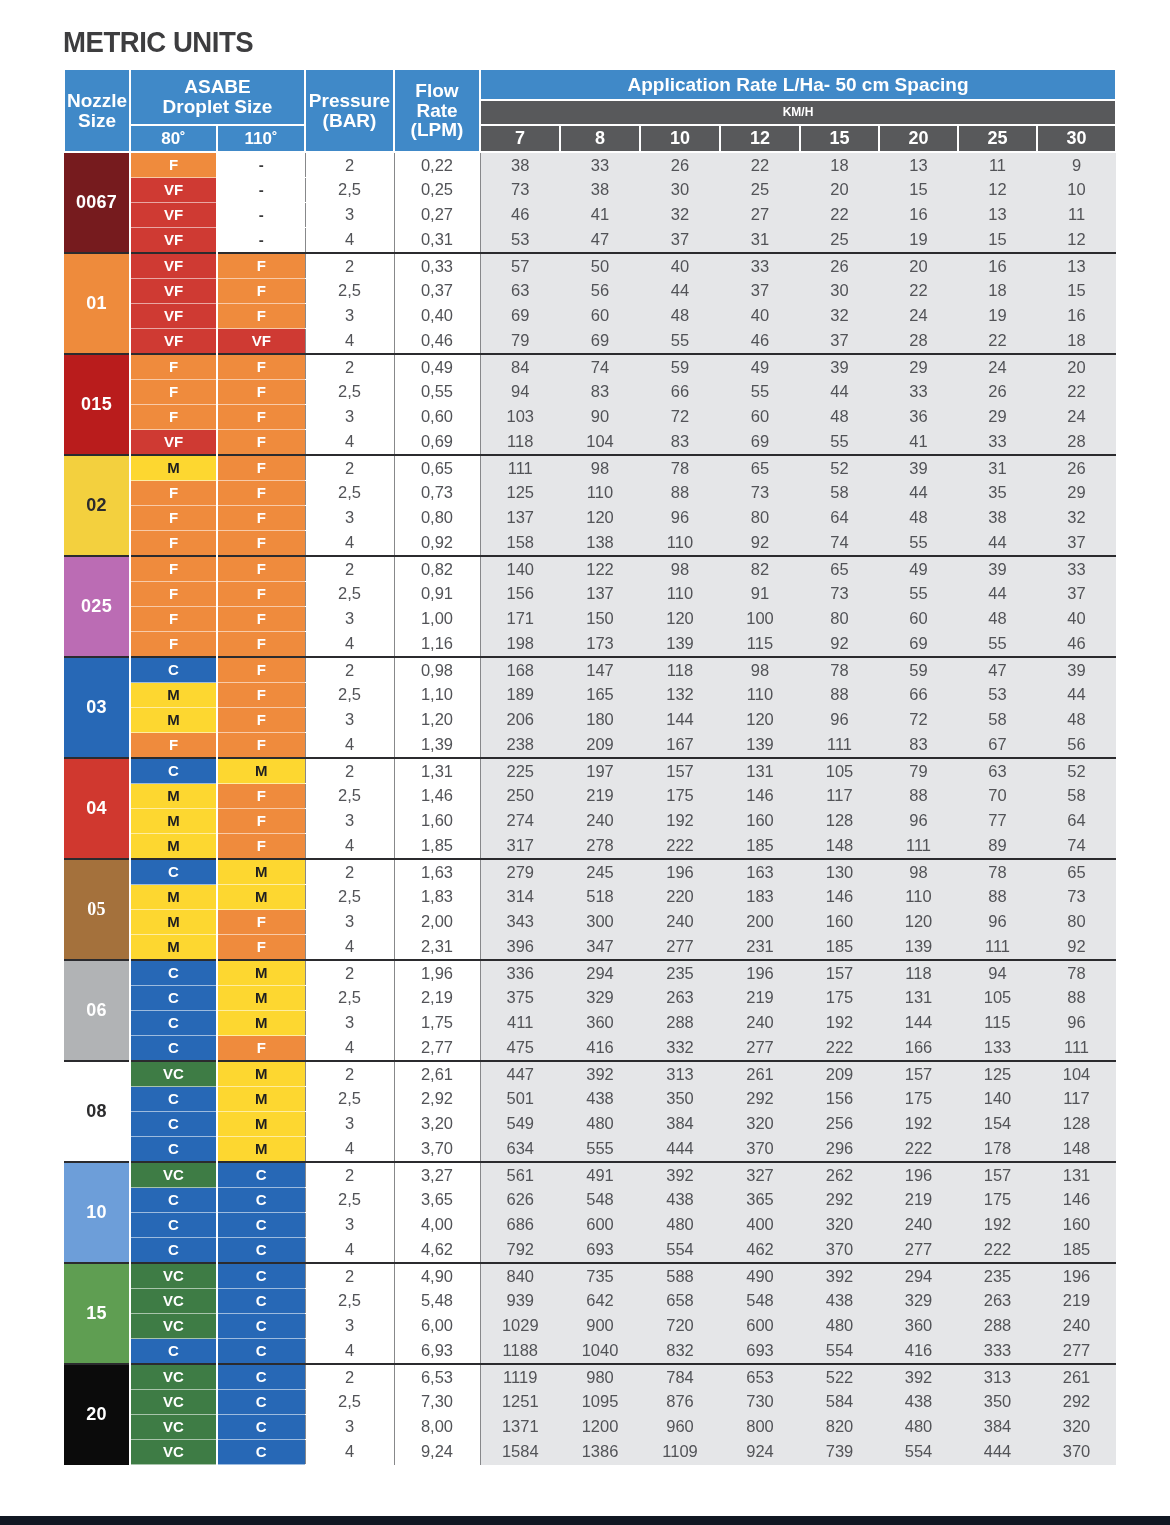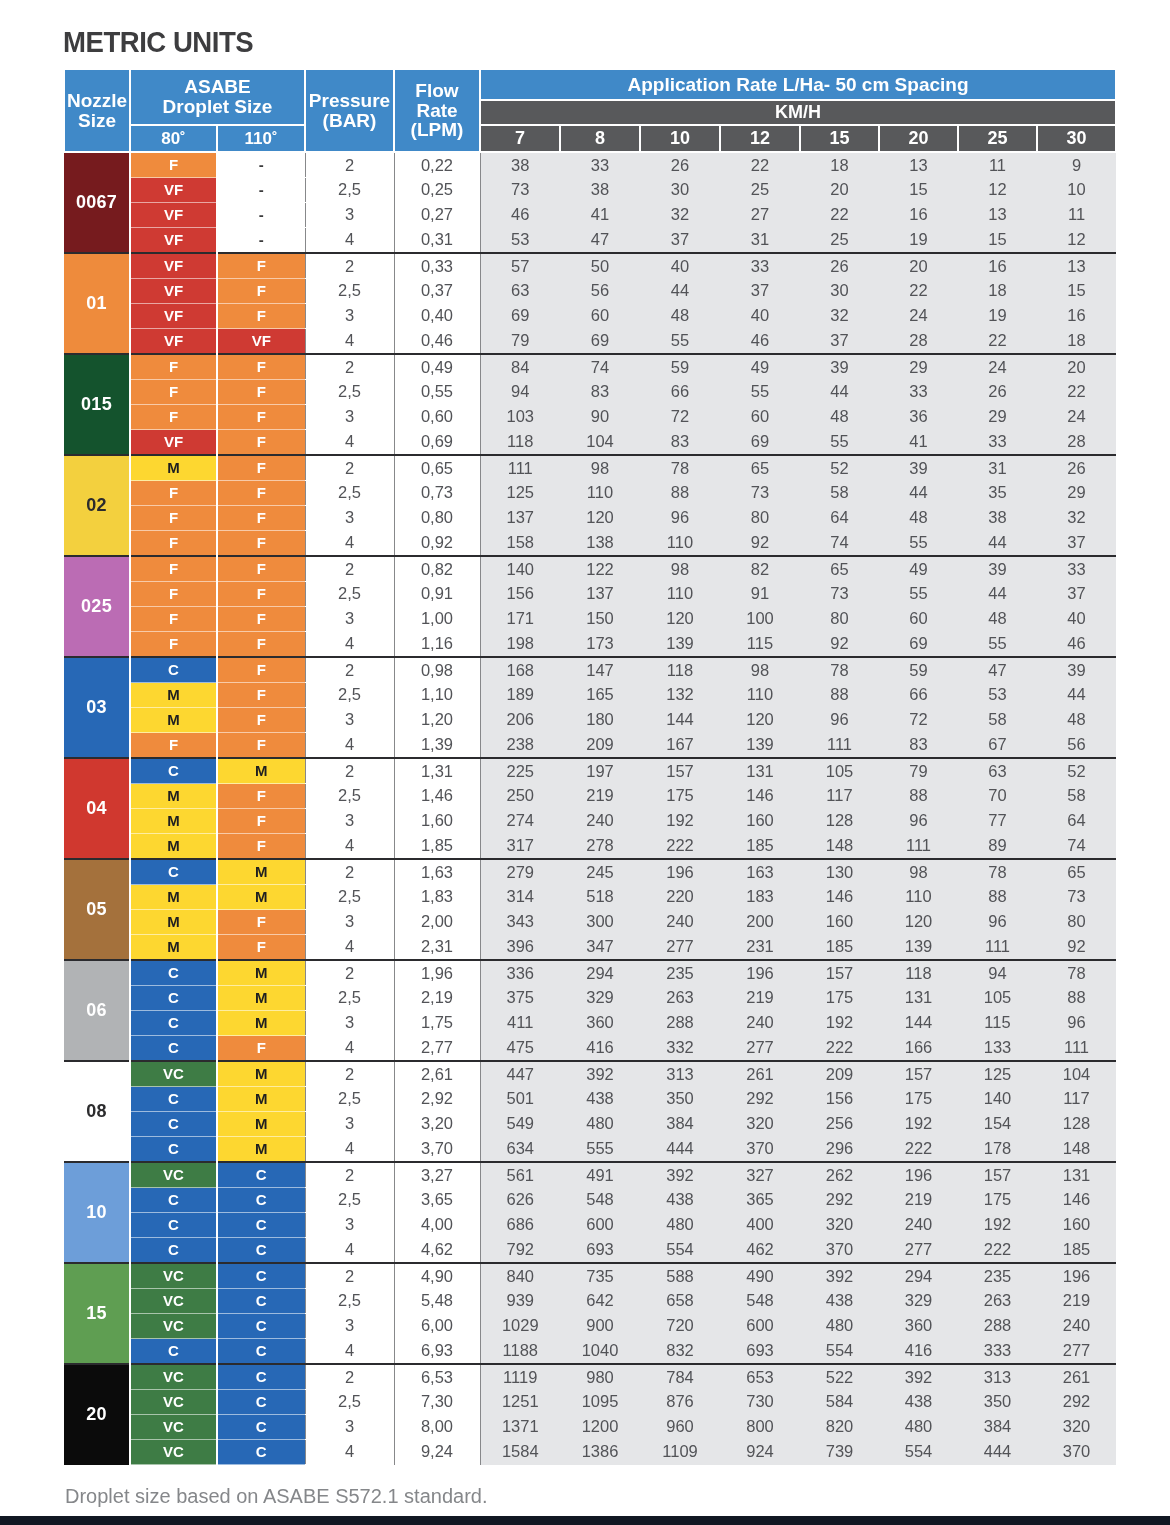--- a/index.html
+++ b/index.html
@@ -13,21 +13,21 @@
     margin:0 0 9px 0;transform:scaleX(.95);transform-origin:left center;
   }
   table{border-collapse:collapse;table-layout:fixed;width:1054px;}
   th,td{padding:0;text-align:center;vertical-align:middle;line-height:1.05;}
   
   th{font-weight:bold;color:#ffffff;border:2px solid #ffffff;}
   .hdr-blue{background:#4089c8;}
   .hdr-dark{background:#58595b;}
   .h-main{font-size:19px;white-space:pre-line;}
   .h-approw{height:31px;font-size:19px;}
-  .h-kmh{height:25px;font-size:18px;}
+  .h-kmh{height:25px;font-size:12px;}
   .h-angle{height:27px;font-size:17px;}
   .h-speed{font-size:18px;}
   
   tbody td{height:24px;font-size:16.5px;color:#525357;}
   td.rate{background:#e5e6e8;}
   td.pres,td.flow{background:#ffffff;}
   td.pres{border-left:1px solid #87888a;border-right:1px solid #87888a;}
   td.flow{border-right:1px solid #87888a;}
   td.droplet{
     font-weight:bold;font-size:15px;
@@ -200,21 +200,21 @@
           <td class="rate">79</td>
           <td class="rate">69</td>
           <td class="rate">55</td>
           <td class="rate">46</td>
           <td class="rate">37</td>
           <td class="rate">28</td>
           <td class="rate">22</td>
           <td class="rate">18</td>
         </tr>
         <tr class="group-start">
-          <td class="nozzle" rowspan="4" style="background: #14532d; color: rgb(255, 255, 255); margin-left: 15px;">015</td>
+          <td class="nozzle" rowspan="4" style="background: #b91c1c; color: rgb(255, 255, 255); margin-left: 15px;">015</td>
           <td class="droplet d80" style="background: rgb(239, 139, 61); color: rgb(255, 255, 255);">F</td>
           <td class="droplet d110" style="background: rgb(239, 139, 61); color: rgb(255, 255, 255);">F</td>
           <td class="pres">2</td>
           <td class="flow">0,49</td>
           <td class="rate">84</td>
           <td class="rate">74</td>
           <td class="rate">59</td>
           <td class="rate">49</td>
           <td class="rate">39</td>
           <td class="rate">29</td>
@@ -485,21 +485,21 @@
           <td class="rate">317</td>
           <td class="rate">278</td>
           <td class="rate">222</td>
           <td class="rate">185</td>
           <td class="rate">148</td>
           <td class="rate">111</td>
           <td class="rate">89</td>
           <td class="rate">74</td>
         </tr>
         <tr class="group-start">
-          <td class="nozzle" rowspan="4" style="background: rgb(164, 113, 60); color: rgb(255, 255, 255);">05</td>
+          <td class="nozzle" rowspan="4" style="background: rgb(164, 113, 60); color: rgb(255, 255, 255); font-family: Liberation Serif, serif;">05</td>
           <td class="droplet d80" style="background: rgb(39, 104, 182); color: rgb(255, 255, 255);">C</td>
           <td class="droplet d110" style="background: rgb(253, 215, 48); color: rgb(31, 31, 33);">M</td>
           <td class="pres">2</td>
           <td class="flow">1,63</td>
           <td class="rate">279</td>
           <td class="rate">245</td>
           <td class="rate">196</td>
           <td class="rate">163</td>
           <td class="rate">130</td>
           <td class="rate">98</td>
@@ -829,16 +829,15 @@
           <td class="rate">1109</td>
           <td class="rate">924</td>
           <td class="rate">739</td>
           <td class="rate">554</td>
           <td class="rate">444</td>
           <td class="rate">370</td>
         </tr>
       </tbody>
   </table>
 
-  <p class="footnote">Droplet size based on ASABE S572.1 standard.</p>
 </div>
 
 <div class="bottom-bar" style="background: rgb(17, 23, 34);"></div>
 
 </body></html>

